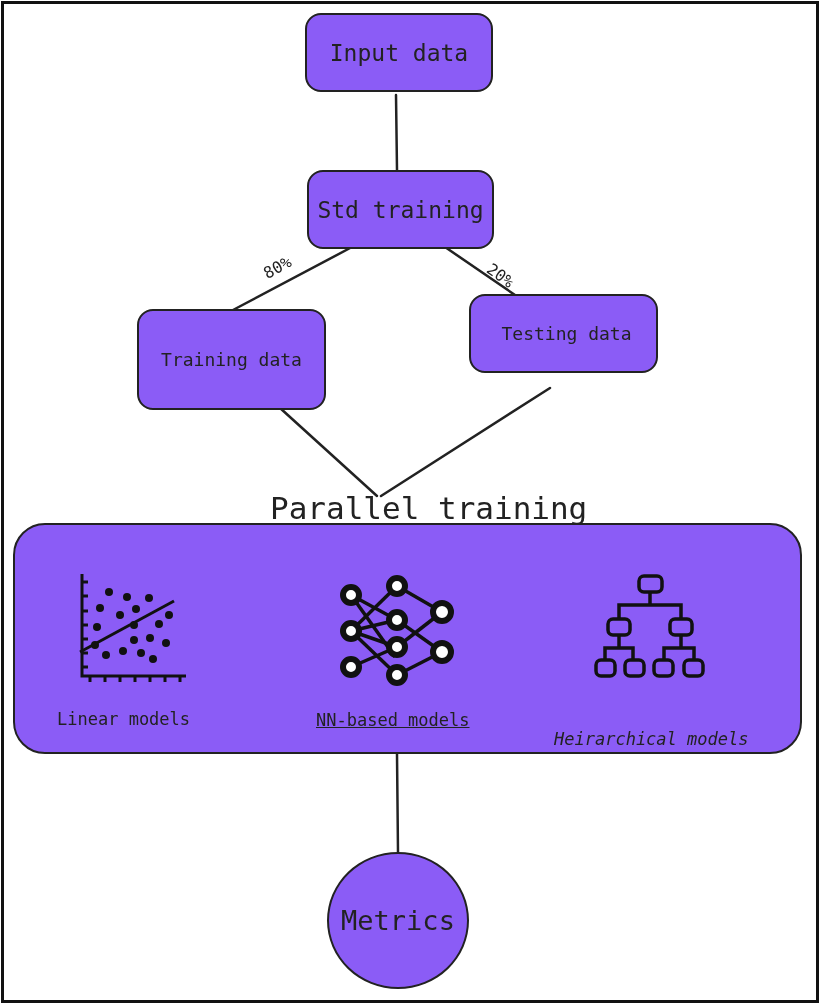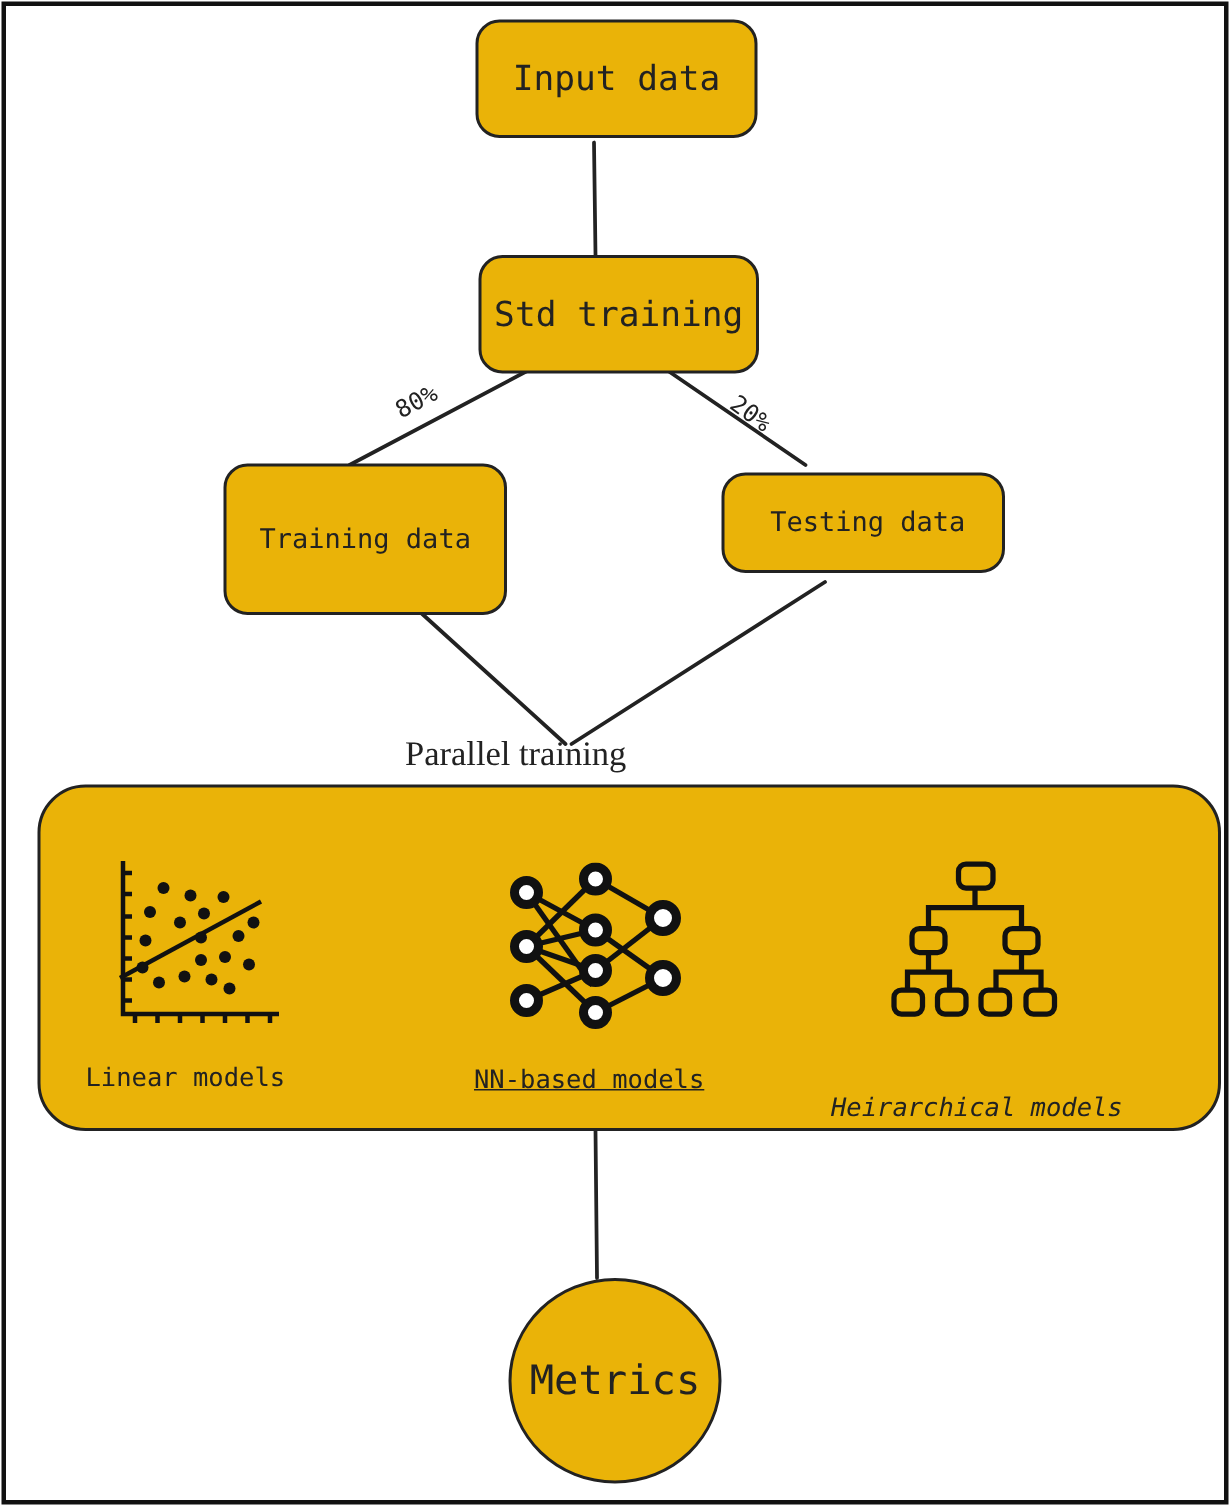--- a/index.html
+++ b/index.html
@@ -1,19 +1,19 @@
 <!DOCTYPE html>
 <html><head>
 <meta charset="utf-8">
 <style>
   html, body { margin: 0; padding: 0; background: #fff; }
   body { width: 820px; height: 1004px; position: relative; overflow: hidden; }
   .frame { position: absolute; left: 1px; top: 1px; width: 812px; height: 996px; border: 3px solid #111; background: #fff; }
   .mono { font-family: "DejaVu Sans Mono", "Liberation Mono", monospace; color: #222; }
-  .box { position: absolute; border: 2.5px solid #222; border-radius: 16px; background: #eab308; display: flex; align-items: center; justify-content: center; box-sizing: border-box; margin-left: 12px; }
+  .box { position: absolute; border: 2.5px solid #222; border-radius: 16px; background: #8b5cf6; display: flex; align-items: center; justify-content: center; box-sizing: border-box; }
   .lbl { position: absolute; white-space: nowrap; }
   svg.wires { position: absolute; left: 0; top: 0; }
   .icon { position: absolute; }
 </style>
 </head>
 <body>
 
 <div class="frame"></div>
 
 <svg class="wires" width="820" height="1004">
@@ -35,25 +35,25 @@
   <span class="mono" style="font-size:23px;">Std training</span>
 </div>
 
 <span class="lbl mono" style="left:263px;top:258px;font-size:16px;transform:rotate(-28deg);">80%</span>
 <span class="lbl mono" style="left:486px;top:266px;font-size:16px;transform:rotate(36deg);">20%</span>
 
 <div class="box" style="left:137px;top:309px;width:189px;height:101px;">
   <span class="mono" style="font-size:18px;">Training data</span>
 </div>
 
-<div class="box" style="left:469px;top:315px;width:189px;height:67px;">
+<div class="box" style="left:469px;top:294px;width:189px;height:79px;">
   <span class="mono" style="font-size:18px;margin-left:6px;">Testing data</span>
 </div>
 
-<span class="lbl mono" style="left:270px;top:490px;font-size:23px;font-family:Liberation Serif, serif;">Parallel training</span>
+<span class="lbl mono" style="left:270px;top:490px;font-size:31px;">Parallel training</span>
 
 <div class="box" style="left:13px;top:523px;width:789px;height:231px;border-radius:32px;"></div>
 
 <svg class="icon" style="left:78px;top:572px;" width="110" height="115" viewBox="0 0 110 115">
   <g stroke="#111" stroke-width="3" fill="none">
     <polyline points="4,2 4,104 108,104"></polyline>
     <line x1="4" y1="10" x2="10" y2="10"></line>
       <line x1="4" y1="24" x2="10" y2="24"></line>
     <line x1="4" y1="39" x2="10" y2="39"></line>
       <line x1="4" y1="53" x2="10" y2="53"></line>

